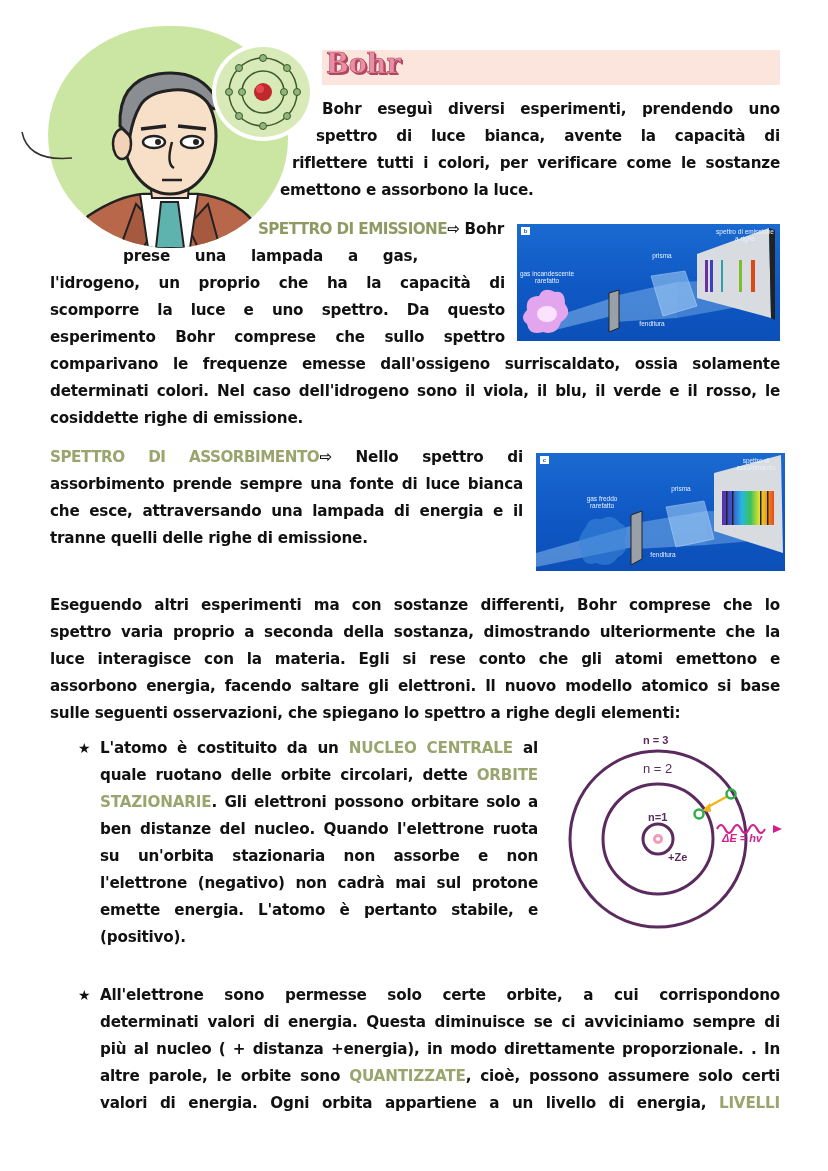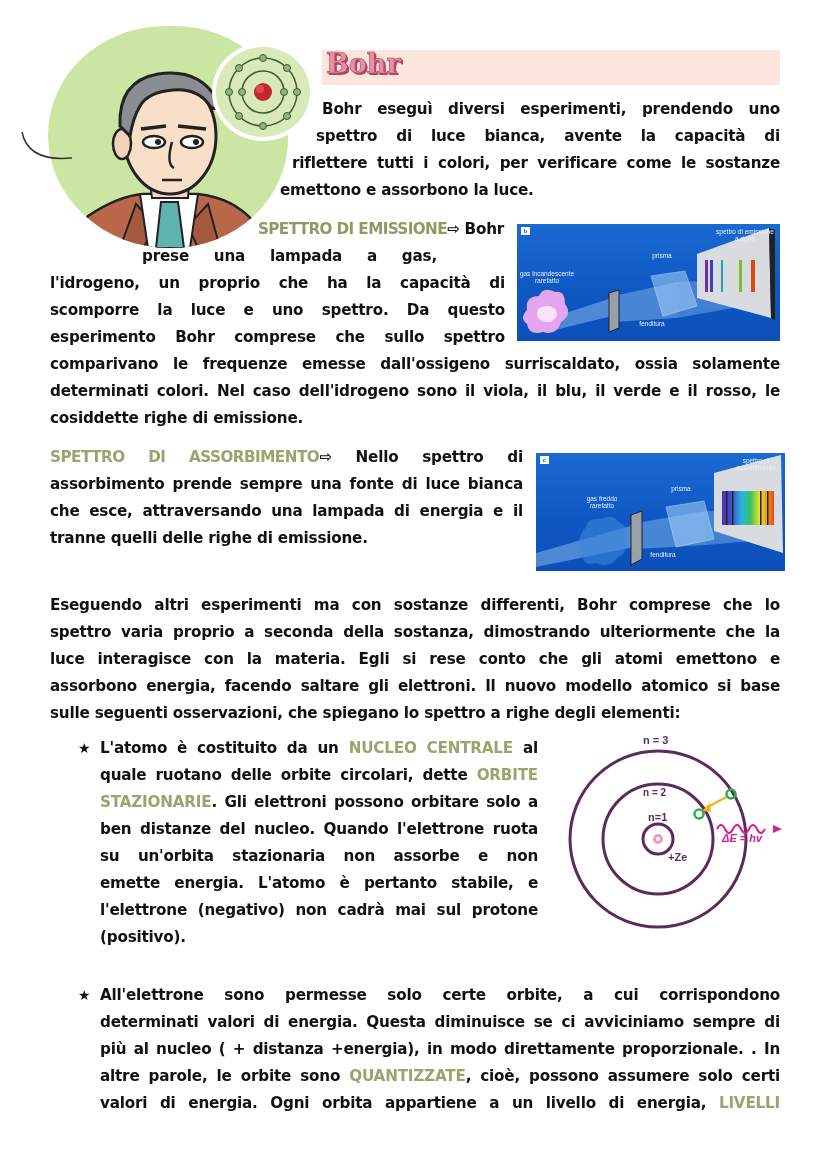--- a/index.html
+++ b/index.html
@@ -104,21 +104,21 @@
   <span class="l" style="padding-left:50px">Bohr eseguì diversi esperimenti, prendendo uno</span>
   <span class="l" style="padding-left:44px">spettro di luce bianca, avente la capacità di</span>
   <span class="l" style="padding-left:20px">riflettere tutti i colori, per verificare come le sostanze</span>
   <span class="l last" style="padding-left:8px">emettono e assorbono la luce.</span>
 </div>
 
 <div id="emission-block" class="txt">
   <div style="padding-left:208px; width:455px;">
     <span class="gh">SPETTRO DI EMISSIONE</span><span>⇨</span> <span>Bohr</span>
   </div>
-  <div class="row" style="margin-left: 92px; width: 295px; white-space: normal;">prese una lampada a gas,</div>
+  <div class="row" style="margin-left: 73px; width: 295px; white-space: normal;">prese una lampada a gas,</div>
   <div class="row" style="width: 455px; white-space: normal;">l'idrogeno, un proprio che ha la capacità di</div>
   <div class="row" style="width: 455px; white-space: normal;">scomporre la luce e uno spettro. Da questo</div>
   <div class="row" style="width: 455px; white-space: normal;">esperimento Bohr comprese che sullo spettro</div>
   <div class="row" style="width: 730px; white-space: normal;">comparivano le frequenze emesse dall'ossigeno surriscaldato, ossia solamente</div>
   <div class="row" style="width: 730px; white-space: normal;">determinati colori. Nel caso dell'idrogeno sono il viola, il blu, il verde e il rosso, le</div>
   <div style="width:730px;">cosiddette righe di emissione.</div>
 </div>
 
 <div id="fig-b">
   <div class="fig-tag">b</div>
@@ -195,42 +195,42 @@
 </div>
 
 <div id="bullet1" class="txt">
   <span class="star">★</span>
   <div class="bullet-body">
     <div class="row" style="white-space: normal;"><span>L'atomo è costituito da un</span> <span class="green">NUCLEO CENTRALE</span> <span>al</span></div>
     <div class="row" style="white-space: normal;"><span>quale ruotano delle orbite circolari, dette</span> <span class="green">ORBITE</span></div>
     <div class="row" style="white-space: normal;"><span class="green">STAZIONARIE</span><span>. Gli elettroni possono orbitare solo a</span></div>
     <div class="row" style="white-space: normal;">ben distanze del nucleo. Quando l'elettrone ruota</div>
     <div class="row" style="white-space: normal;">su un'orbita stazionaria non assorbe e non</div>
+    <div class="row" style="white-space: normal;">l'elettrone (negativo) non cadrà mai sul protone</div>
     <div class="row" style="white-space: normal;">emette energia. L'atomo è pertanto stabile, e</div>
-    <div class="row" style="white-space: normal;">l'elettrone (negativo) non cadrà mai sul protone</div>
     <div>(positivo).</div>
   </div>
 </div>
 
 <div id="bohr-diagram">
   <svg width="240" height="200" viewBox="0 0 240 200">
     <circle cx="98" cy="106" r="88" fill="none" stroke="#5b2a5e" stroke-width="3"></circle>
     <circle cx="98" cy="106" r="55" fill="none" stroke="#5b2a5e" stroke-width="3"></circle>
     <circle cx="98" cy="106" r="15" fill="none" stroke="#5b2a5e" stroke-width="3"></circle>
     <circle cx="98" cy="106" r="5" fill="#f29ab8"></circle>
     <circle cx="98" cy="106" r="2" fill="#fff"></circle>
     <line x1="168" y1="63" x2="146" y2="75" stroke="#f2b51a" stroke-width="2.5"></line>
     <polygon points="142,78 150,70 151,79" fill="#f2b51a"></polygon>
     <circle cx="171" cy="61" r="4.5" fill="none" stroke="#2fae4a" stroke-width="2.5"></circle>
     <circle cx="139" cy="81" r="4.5" fill="none" stroke="#2fae4a" stroke-width="2.5"></circle>
     <path d="M157 96 q4 -8 8 0 t8 0 t8 0 t8 0 t8 0 t8 0" fill="none" stroke="#d4208e" stroke-width="2"></path>
     <polygon points="213,92 222,96 213,100" fill="#d4208e"></polygon>
   </svg>
   <span style="position:absolute;left:83px;top:1px;font-family:'Liberation Sans',sans-serif;font-weight:bold;font-size:11px;color:#5b2a5e;">n = 3</span>
-  <span style="position:absolute;left:83px;top:54px;font-family:'Liberation Sans',sans-serif;font-weight:bold;font-size:10px;color:#5b2a5e;">n = 2</span>
+  <span style="position:absolute;left:83px;top:28px;font-family:'Liberation Sans',sans-serif;font-weight:normal;font-size:13px;color:#5b2a5e;">n = 2</span>
   <span style="position:absolute;left:88px;top:78px;font-family:'Liberation Sans',sans-serif;font-weight:bold;font-size:11px;color:#5b2a5e;">n=1</span>
   <span style="position:absolute;left:108px;top:118px;font-family:'Liberation Sans',sans-serif;font-weight:bold;font-size:11px;color:#5b2a5e;">+Ze</span>
   <span style="position:absolute;left:162px;top:99px;font-family:'Liberation Sans',sans-serif;font-weight:bold;font-style:italic;font-size:11px;color:#d4208e;">ΔE = hv</span>
 </div>
 
 <div id="bullet2" class="txt">
   <span class="star">★</span>
   <div class="bullet-body">
     <div class="row" style="white-space: normal;">All'elettrone sono permesse solo certe orbite, a cui corrispondono</div>
     <div class="row" style="white-space: normal;">determinati valori di energia. Questa diminuisce se ci avviciniamo sempre di</div>

